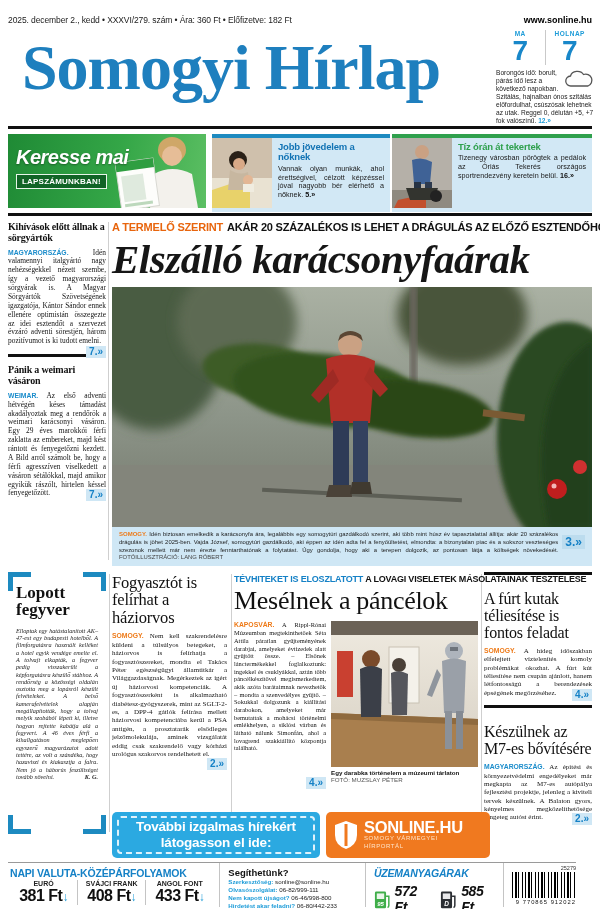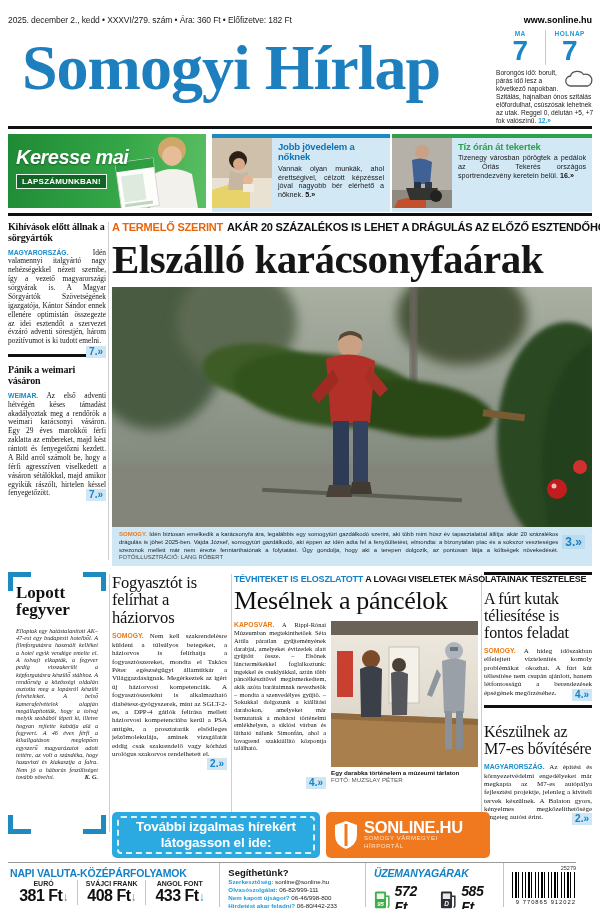--- a/index.html
+++ b/index.html
@@ -61,21 +61,21 @@
   .lead-blue{color:#1a8ccb;}
   .lead-orange{color:#ee7a18;}
   .chip{display:inline-block;background:#cfe7f5;color:#1581c6;font-weight:bold;
     font-family:"Liberation Sans",sans-serif;font-size:10px;line-height:12px;
     padding:0 3px;float:right;margin-left:4px;}
   .divider-sm{background:#101010;height:3px;margin:8px 0;}
   .main-story{left:112px;top:221px;width:480px;}
   .kicker{font-size:11px;font-weight:bold;letter-spacing:-0.2px;color:#111;white-space:nowrap;}
   .kicker .hl{color:#e8650d;margin-right:4px;}
   .main-head{font-family:"Liberation Serif",serif;font-weight:bold;font-size:41px;
-    letter-spacing:-0.5px;line-height:1;margin:6px 0 7px 0;color:#161616;}
+    letter-spacing:-0.5px;line-height:1;margin:6px 0 7px 0;color:#161616;font-style:italic;}
   .main-photo{width:480px;height:240px;display:block;}
   .main-caption{background:#cfe7f5;padding:4px 7px;font-size:5.9px;line-height:1.32;
     color:#1c1c1c;text-align:justify;}
   .main-caption .lead{font-size:6px;}
   .main-caption .credit{color:#444;}
   .main-caption .chip{font-size:12px;line-height:14px;margin-top:4px;background:#bcdcee;}
   
   .v2{left:109px;top:574px;height:258px;}
   .v3{left:231px;top:574px;height:258px;}
   .v4{left:481px;top:574px;height:258px;}

